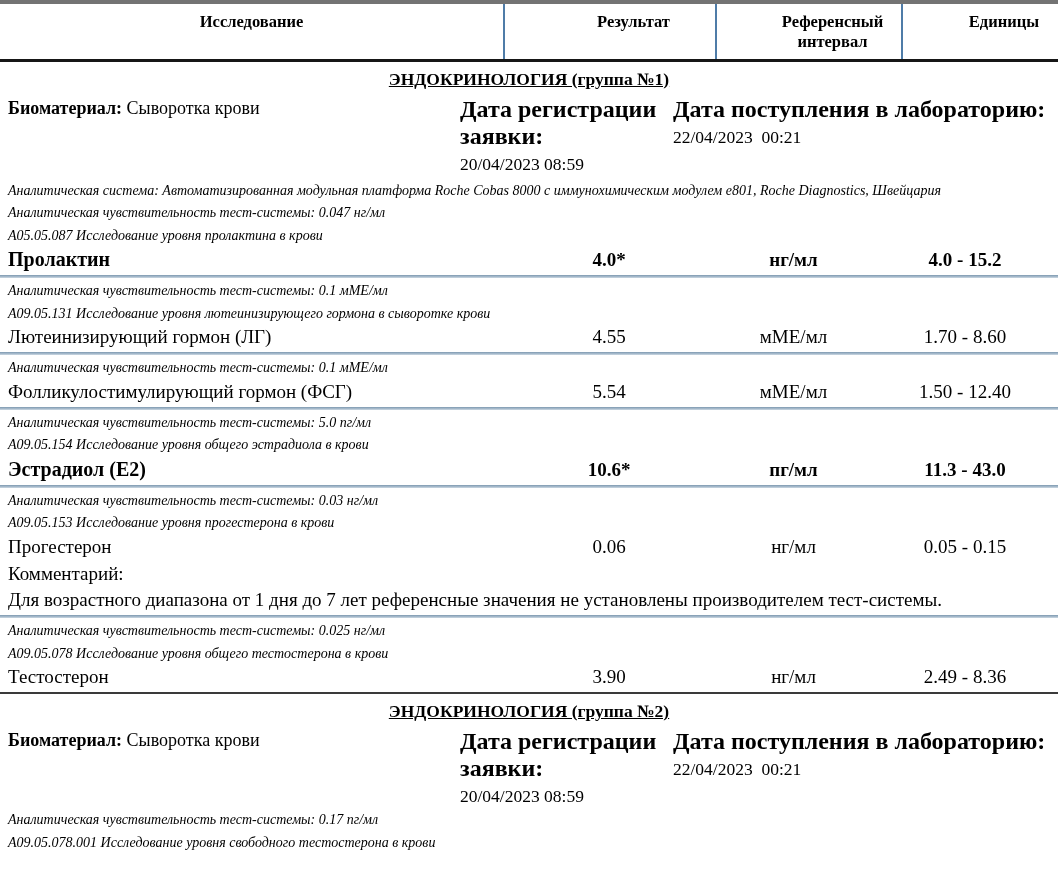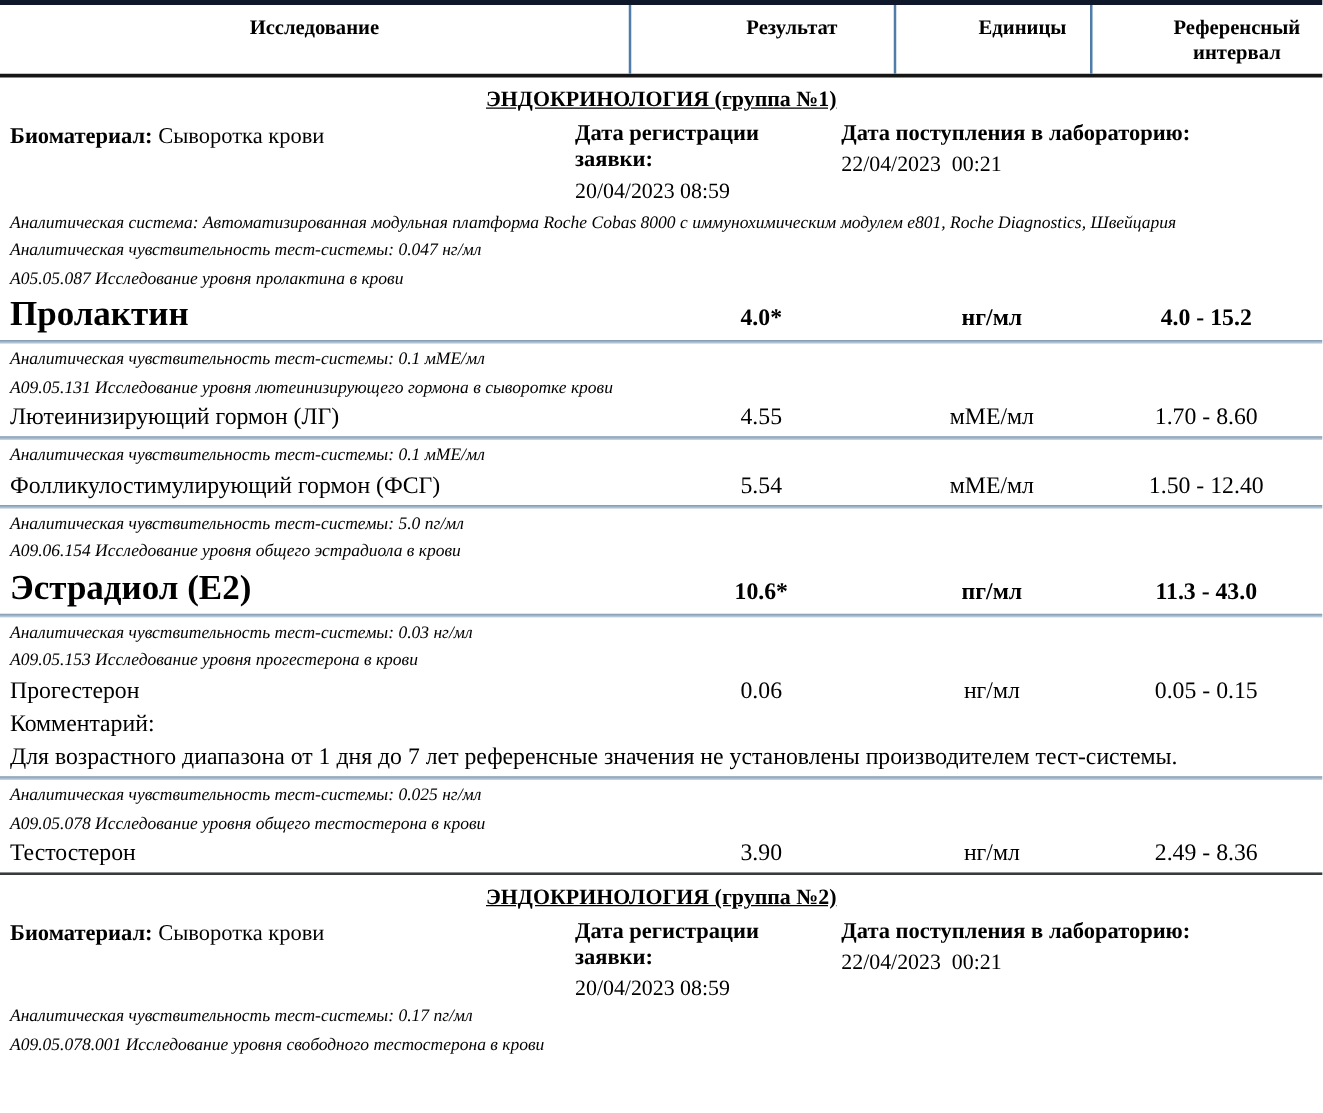--- a/index.html
+++ b/index.html
@@ -7,21 +7,21 @@
   body {
     width: 1058px; height: 890px; overflow: hidden;
     font-family: "Liberation Serif", "DejaVu Serif", serif;
     color: #000;
   }
   .doc { width: 1058px; }
 
   
   .hdr {
     display: flex; width: 1058px;
-    border-top: 4px solid #0f172a;
+    border-top: 4px solid #737373;
     border-bottom: 3px solid #161616;
   }
   .hdr .th {
     font-weight: bold; font-size: 16.5px; text-align: center;
     padding: 8px 0 7px 0;
   }
   .hdr .th + .th { border-left: 2px solid #4f7ca8; padding-left: 47px; }
   .w1 { width: 503px; }
   .w2 { width: 212px; }
   .w3 { width: 157px; }
@@ -32,38 +32,38 @@
     text-align: center; font-weight: bold; font-size: 17.5px;
     text-decoration: underline; margin: 7px 0 6px 0;
   }
 
   
   .meta { display: flex; margin: 6px 0 4px 0; }
   .meta-bio { width: 460px; padding-left: 8px; font-size: 18px; padding-top: 2px; }
   .meta-bio .lbl { font-weight: bold; }
   .meta-reg { width: 213px; }
   .meta-lab { flex: 1; }
-  .meta-col .lbl { font-weight: bold; font-size: 18px; display: block; }
+  .meta-col .lbl { font-weight: bold; font-size: 24px; display: block; }
   .meta-col .val { font-size: 17.5px; display: block; margin-top: 4px; white-space: pre; }
 
   
   .iline {
     font-style: italic; font-size: 14px; padding-left: 8px;
     margin: 4px 0 3px 0; line-height: 1.32; max-width: 1020px;
   }
   .sysline { margin: 7px 0 4px 0; }
 
   
   .rrow { display: flex; align-items: baseline; margin: 3px 0 4px 0; font-size: 19px; }
   .rrow .c1 { width: 503px; padding-left: 8px; }
   .rrow .c2 { width: 212px; text-align: center; }
   .rrow .c3 { width: 157px; text-align: center; }
   .rrow .c4 { width: 186px; text-align: center; }
   .rrow.flagged { font-weight: bold; }
-  .rrow.flagged .c1 { font-size: 28px; }
+  .rrow.flagged .c1 { font-size: 20px; }
 
   
   .small-note { font-size: 19px; padding-left: 8px; margin: 2px 0 3px 0; line-height: 1.25; }
 
   
   .rule {
     height: 3px; width: 1058px;
     background: linear-gradient(to bottom, #7e99b0 0%, #9db3c6 45%, #cdd9e3 100%);
     margin: 1px 0 2px 0;
   }
@@ -75,22 +75,22 @@
   }
 </style>
 </head>
 <body>
 
 <div class="doc">
 
   <div class="hdr">
     <div class="th w1">Исследование</div>
     <div class="th w2">Результат</div>
+    <div class="th w4">Референсный интервал</div>
     <div class="th w3">Единицы</div>
-    <div class="th w4">Референсный интервал</div>
   </div>
 
   <div class="section">
     <div class="section-title">ЭНДОКРИНОЛОГИЯ (группа №1)</div>
 
     <div class="meta">
       <div class="meta-bio">
         <span class="lbl">Биоматериал:</span>
         <span class="val-inline">Сыворотка крови</span>
       </div>
@@ -136,21 +136,21 @@
         <div class="c1">Фолликулостимулирующий гормон (ФСГ)</div>
         <div class="c2">5.54</div>
         <div class="c3">мМЕ/мл</div>
         <div class="c4">1.50 - 12.40</div>
       </div>
       <div class="rule"></div>
     </div>
 
     <div class="test">
       <div class="iline">Аналитическая чувствительность тест-системы: 5.0 пг/мл</div>
-      <div class="iline">А09.06.154 Исследование уровня общего эстрадиола в крови</div>
+      <div class="iline">А09.05.154 Исследование уровня общего эстрадиола в крови</div>
       <div class="rrow flagged">
         <div class="c1">Эстрадиол (Е2)</div>
         <div class="c2">10.6*</div>
         <div class="c3">пг/мл</div>
         <div class="c4">11.3 - 43.0</div>
       </div>
       <div class="rule"></div>
     </div>
 
     <div class="test">

